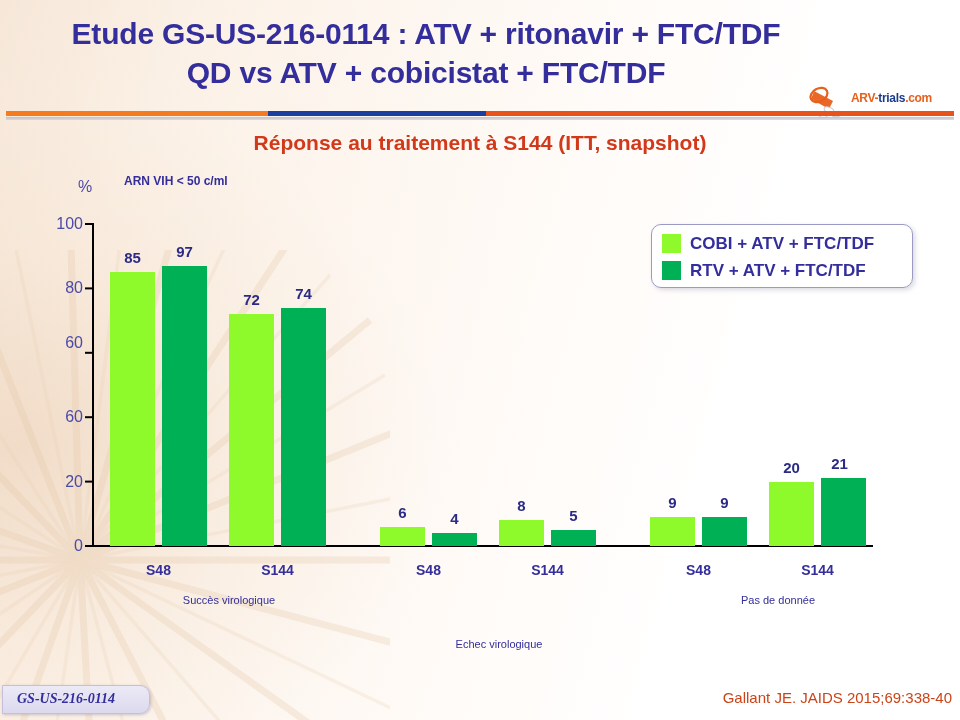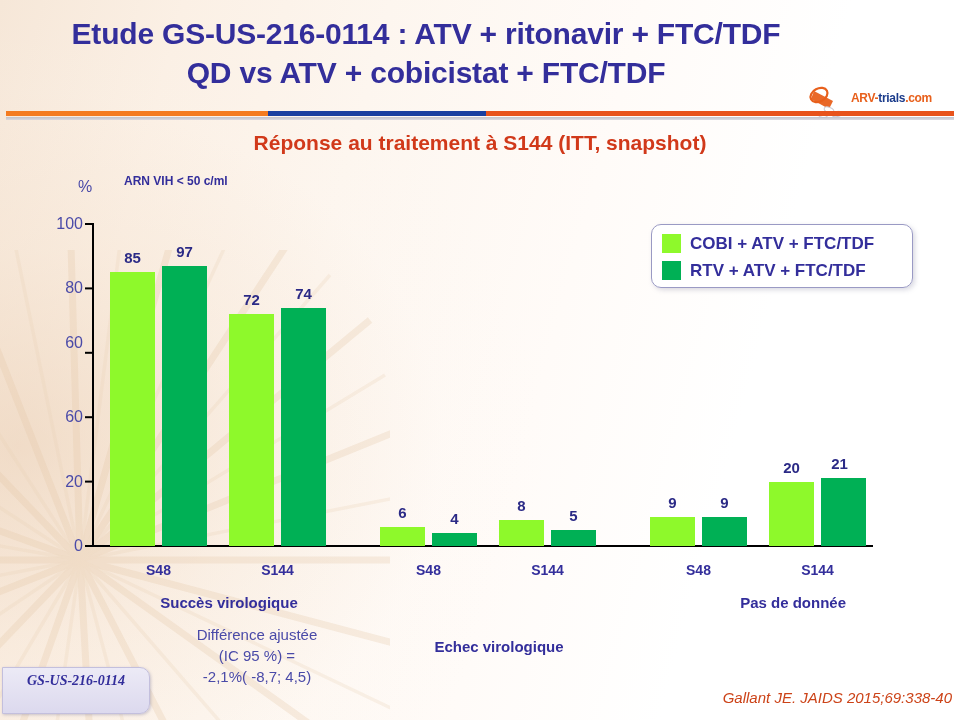--- a/index.html
+++ b/index.html
@@ -144,22 +144,22 @@
     position: absolute;
     text-align: center;
     color: #332E9B;
     font-size: 14px;
     font-weight: bold;
   }
   .xgroup {
     position: absolute;
     text-align: center;
     color: #332E9B;
-    font-size: 15px;
-    font-weight: bold;
+    font-size: 11px;
+    font-weight: normal;
   }
 
   
   #legend {
     position: absolute;
     left: 651px; top: 224px;
     width: 262px; height: 64px;
     background: rgba(255,255,255,0.92);
     border: 1.5px solid #9a9ac4;
     border-radius: 10px;
@@ -187,40 +187,38 @@
     color: #4A4AA8;
     font-size: 15px;
     line-height: 21px;
   }
 
   
   #study-badge {
     position: absolute;
     left: 2px; bottom: 6px;
     min-width: 148px;
-    padding: 5px 14px 24px 14px;
+    padding: 5px 14px 6px 14px;
     background: linear-gradient(180deg, #eceaf6 0%, #dcd9ee 100%);
     border: 1px solid #c3bfdd;
     border-radius: 0 10px 10px 0;
     box-shadow: 1px 1px 3px rgba(110,110,150,.35);
     color: #332E9B;
     font-family: "Liberation Serif", serif;
     font-size: 14px;
     font-weight: bold;
     font-style: italic;
-    text-align: center;
   }
 
   #citation {
     position: absolute;
     right: 8px; bottom: 14px;
     color: #CC4318;
     font-family: "Liberation Sans", sans-serif;
     font-size: 15px;
-    font-style: italic;
     white-space: nowrap;
   }
 </style>
 </head>
 <body>
 
 <div id="slide">
 
   <svg id="sunburst" viewBox="0 0 620 620" aria-hidden="true">
     <g stroke="#e2c5a4" stroke-width="7" opacity="0.55">
@@ -331,36 +329,31 @@
       <div class="bar c1" style="left: 821px; width: 45px; height: 67.62px; bottom: 174px; position: absolute; pointer-events: auto;"></div>
       <div class="bar-value" style="left: 817px; width: 45px; top: 472.38px;">21</div>
       <div class="xcat" style="left: 108.5px; top: 562px; width: 100px;">S48</div>
       <div class="xcat" style="left: 227.5px; top: 562px; width: 100px;">S144</div>
       <div class="xcat" style="left: 378.5px; top: 562px; width: 100px;">S48</div>
       <div class="xcat" style="left: 497.5px; top: 562px; width: 100px;">S144</div>
       <div class="xcat" style="left: 648.5px; top: 562px; width: 100px;">S48</div>
       <div class="xcat" style="left: 767.5px; top: 562px; width: 100px;">S144</div>
       <div class="xgroup" style="left: 119px; top: 594px; width: 220px;">Succès virologique</div>
       <div class="xgroup" style="left: 389px; top: 630px; width: 220px; margin-top: 8px;">Echec virologique</div>
-      <div class="xgroup" style="left: 626px; top: 594px; width: 220px; text-align: right;">Pas de donnée</div>
+      <div class="xgroup" style="left: 668px; top: 594px; width: 220px;">Pas de donnée</div>
     </div>
 
   <div id="legend">
     <div class="legend-row">
       <span class="legend-swatch c0"></span>
       <span class="legend-text">COBI + ATV + FTC/TDF</span>
     </div>
     <div class="legend-row">
       <span class="legend-swatch c1"></span>
       <span class="legend-text">RTV + ATV + FTC/TDF</span>
     </div>
   </div>
 
-  <div id="footnote">
-    <div>Différence ajustée</div>
-    <div>(IC 95 %) =</div>
-    <div>-2,1%( -8,7; 4,5)</div>
-  </div>
 
   <div id="study-badge">GS-US-216-0114</div>
   <div id="citation">Gallant JE. JAIDS 2015;69:338-40</div>
 
 </div>
 
 </body></html>

